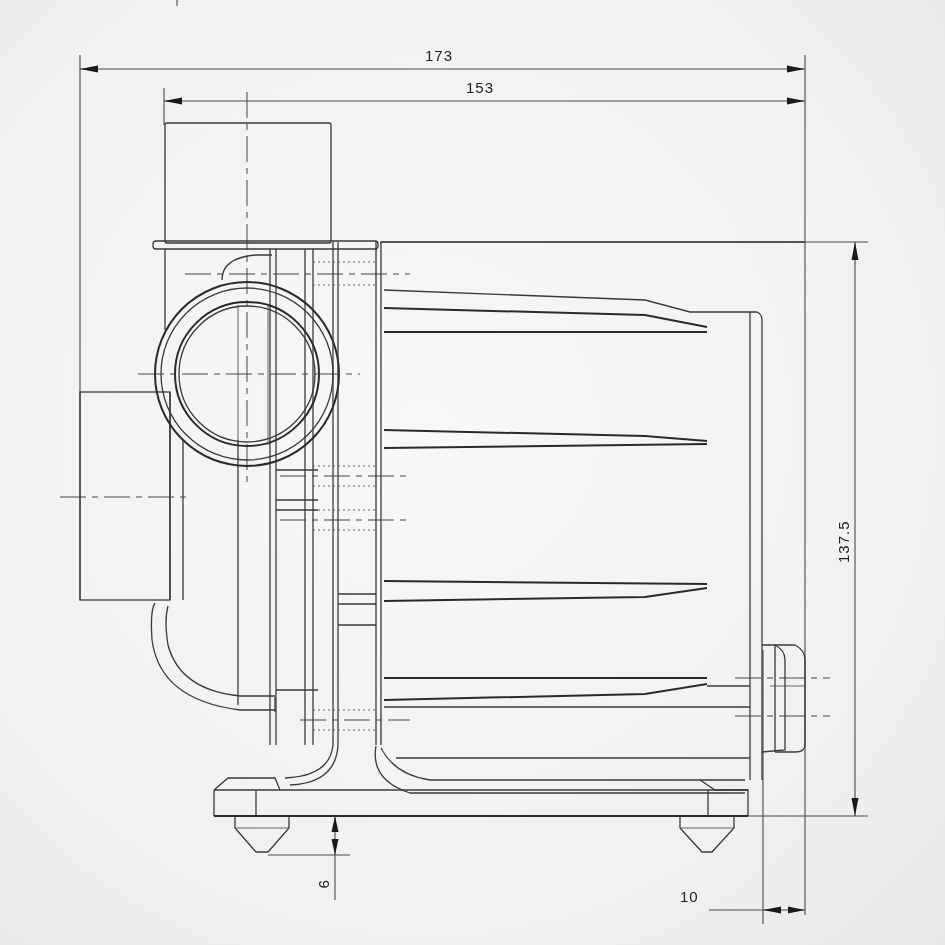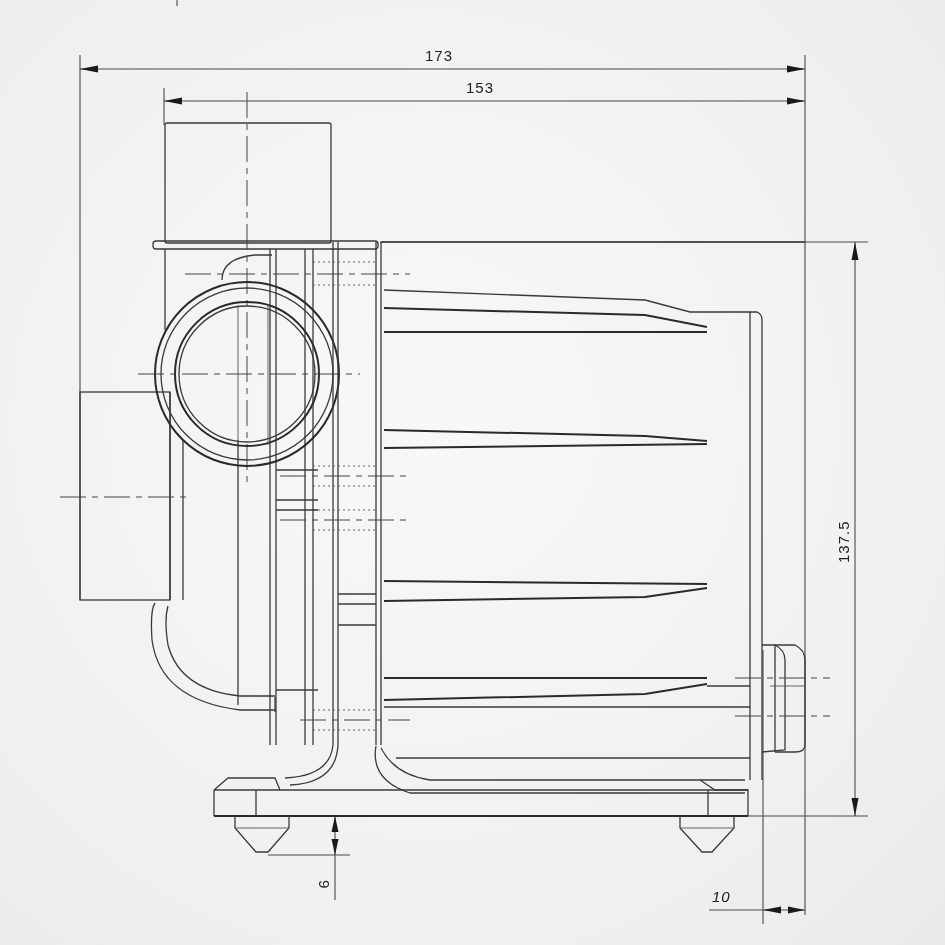--- a/index.html
+++ b/index.html
@@ -188,15 +188,15 @@
 
     <path class="ln" d="M680,816 L680,828 L702,852 L712,852 L734,828 L734,816"></path>
     <line class="thin" x1="680" y1="828" x2="734" y2="828"></line>
   </g>
 </svg>
 
 <span class="label" style="left:425px; top:48px;text-align:center;">173</span>
 <span class="label" style="left:466px; top:80px;text-align:center;">153</span>
 <span class="label rot-90" style="left:836px; top:563px;">137.5</span>
 <span class="label rot90" style="left:332px; top:880px;">9</span>
-<span class="label" style="left:712px; top:889px;font-style:italic;">10</span>
+<span class="label" style="left:680px; top:889px;">10</span>
 
 </div>
 
 </body></html>

